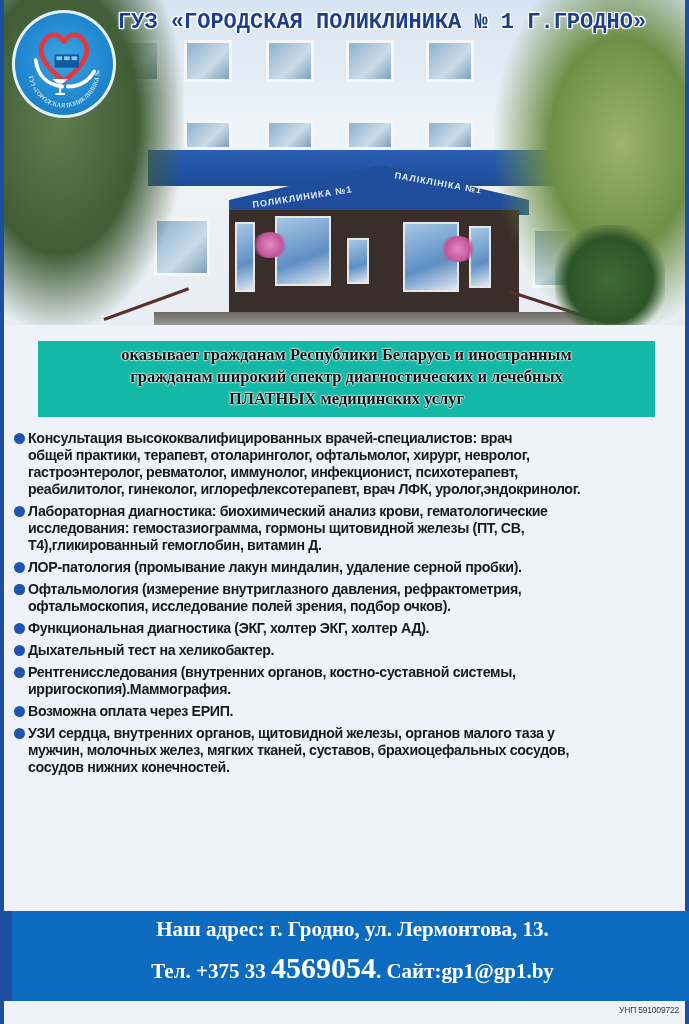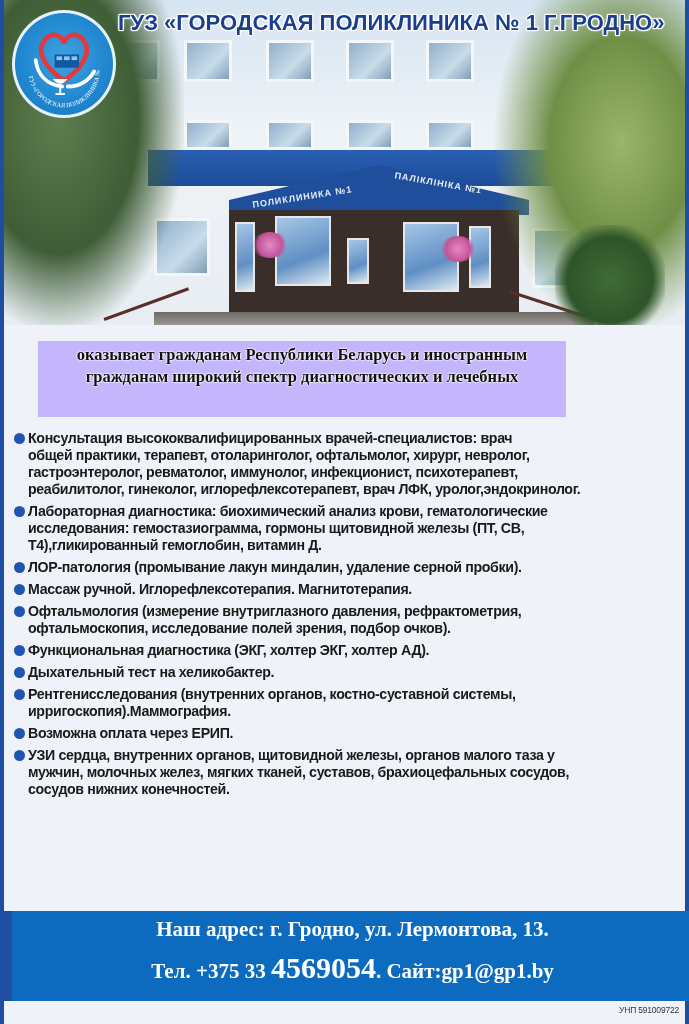--- a/index.html
+++ b/index.html
@@ -28,27 +28,27 @@
              background: radial-gradient(circle,#e48ac0 0%,#c2549a 55%,rgba(190,80,150,0) 75%); }
   .steps { position: absolute; left: 150px; top: 312px; width: 440px; height: 13px; background: linear-gradient(#6d6a66,#9a9792); }
   .rail { position: absolute; height: 3px; background: #5b2e2a; transform-origin: left center; }
 
   
   .logo { position: absolute; left: 12px; top: 10px; width: 104px; height: 108px; border-radius: 50%;
           background: radial-gradient(circle at 50% 45%, #3fa3e0 0%, #1f86cf 60%, #1a74b8 100%);
           border: 3px solid #e6f2fb; box-sizing: border-box; }
   .logo-ring-text { position: absolute; inset: 0; }
 
-  .title-banner { position: absolute; left: 118px; top: 10px; color: #1b3f8c; font-family: Liberation Sans, sans-serif;
+  .title-banner { position: absolute; left: 118px; top: 10px; color: #1b3f8c; font-family: Liberation Mono, monospace;
                   font-weight: bold; font-size: 22px; letter-spacing: 0px; white-space: nowrap;
                   text-shadow: 0 0 3px #fff, 0 0 3px #fff, 1px 1px 0 #fff, -1px -1px 0 #fff, 1px -1px 0 #fff, -1px 1px 0 #fff; }
 
   
   .content { position: absolute; left: 4px; top: 325px; width: 681px; height: 586px; background: #eff2f8; }
-  .intro { position: absolute; left: 34px; top: 16px; width: 528px; height: 76px; background: #c4b5fd;
+  .intro { position: absolute; left: 34px; top: 16px; width: 617px; height: 76px; background: #14b8a6;
            text-align: center; font-family: "Liberation Serif", serif; font-weight: bold; font-size: 16.5px;
            line-height: 22px; color: #111; padding-top: 3px; box-sizing: border-box; }
   .intro span { display: block; text-shadow: 0 0 2px #fff, 0 0 2px #fff, 0 0 2px #fff; }
 
   .services { position: absolute; left: 10px; top: 105px; width: 665px; margin: 0; padding: 0; list-style: none; }
   .svc { position: relative; padding-left: 14px; font-size: 14.2px; font-weight: bold; color: #1a1a1a;
          line-height: 17px; margin-bottom: 5px; letter-spacing: -0.35px; }
   .bullet { position: absolute; left: 0; top: 3px; width: 11px; height: 11px; border-radius: 50%; background: #1f55b0; }
   .svc-text { white-space: pre-line; margin-top: 32px; }
 
@@ -127,32 +127,33 @@
       <line x1="43" y1="86" x2="53" y2="86" stroke="#ffffff" stroke-width="2"></line>
     </svg>
   </div>
 
   <div class="title-banner">ГУЗ «ГОРОДСКАЯ ПОЛИКЛИНИКА № 1 Г.ГРОДНО»</div>
 
   <div class="content">
     <div class="intro">
       <span>оказывает гражданам Республики Беларусь и иностранным</span>
       <span>гражданам широкий спектр диагностических и лечебных</span>
+      <span>ПЛАТНЫХ медицинских услуг</span>
     </div>
 
     <ul class="services">
       <li class="svc"><span class="bullet"></span><span class="svc-text">Консультация высококвалифицированных врачей-специалистов: врач
 общей практики, терапевт, отоларинголог, офтальмолог, хирург, невролог,
 гастроэнтеролог, ревматолог, иммунолог, инфекционист, психотерапевт,
 реабилитолог, гинеколог, иглорефлексотерапевт, врач ЛФК, уролог,эндокринолог.</span></li>
       <li class="svc"><span class="bullet"></span><span class="svc-text">Лабораторная диагностика: биохимический анализ крови, гематологические
 исследования: гемостазиограмма, гормоны щитовидной железы (ПТ, СВ,
 Т4),гликированный гемоглобин, витамин Д.</span></li>
       <li class="svc"><span class="bullet"></span><span class="svc-text">ЛОР-патология (промывание лакун миндалин, удаление серной пробки).</span></li>
-      <li class="svc"><span class="bullet"></span><span class="svc-text">Массаж ручной. Иглорефлексотерапия. Магнитотерапия.</span></li>
+      <li class="svc"><span class="bullet"></span></li>
       <li class="svc"><span class="bullet"></span><span class="svc-text">Офтальмология (измерение внутриглазного давления, рефрактометрия,
 офтальмоскопия, исследование полей зрения, подбор очков).</span></li>
       <li class="svc"><span class="bullet"></span><span class="svc-text">Функциональная диагностика (ЭКГ, холтер ЭКГ, холтер АД).</span></li>
       <li class="svc"><span class="bullet"></span><span class="svc-text">Дыхательный тест на хеликобактер.</span></li>
       <li class="svc"><span class="bullet"></span><span class="svc-text">Рентгенисследования (внутренних органов, костно-суставной системы,
 ирригоскопия).Маммография.</span></li>
       <li class="svc"><span class="bullet"></span><span class="svc-text">Возможна оплата через ЕРИП.</span></li>
       <li class="svc"><span class="bullet"></span><span class="svc-text">УЗИ сердца, внутренних органов, щитовидной железы, органов малого таза у
 мужчин, молочных желез, мягких тканей, суставов, брахиоцефальных сосудов,
 сосудов нижних конечностей.</span></li>

